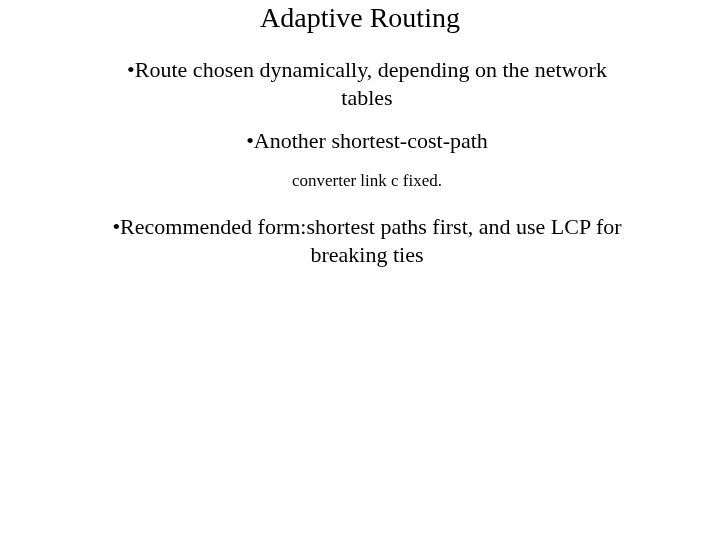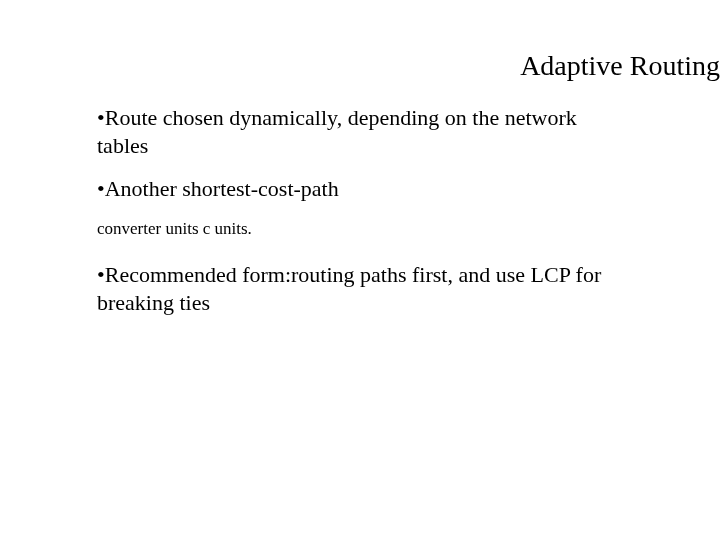--- a/index.html
+++ b/index.html
@@ -10,33 +10,33 @@
   .slide {
     position: relative;
     width: 720px;
     height: 540px;
     background: #ffffff;
     overflow: hidden;
     font-family: "Liberation Serif", "DejaVu Serif", serif;
     color: #000000;
   }
   .title-wrap {
-    margin-top: 48px;
-    text-align: right;
+    text-align: center;
   }
   .slide-title {
     display: inline-block;
     font-size: 28px;
     line-height: 36px;
     font-weight: 400;
     white-space: pre;
   }
   .body-text {
-    margin: 20px 0 0 97px;
+    margin: 20px 0 0 67px;
     width: 600px;
+    text-align: center;
   }
   .bullet {
     font-size: 22px;
     line-height: 28px;
     margin: 0 0 15px 0;
   }
   .bullet.sub {
     font-size: 17px;
     line-height: 22px;
     margin: 3px 0 21px 0;
@@ -60,25 +60,25 @@
     <div class="bullet">
       <span class="line">•Route chosen dynamically, depending on the network</span>
       <span class="line">tables</span>
     </div>
 
     <div class="bullet">
       <span class="line">•Another shortest-cost-path</span>
     </div>
 
     <div class="bullet sub">
-      <span class="line">converter units c units.</span>
+      <span class="line">converter link c fixed.</span>
     </div>
 
 
 
 
     <div class="bullet">
-      <span class="line">•Recommended form:routing paths first, and use LCP for</span>
+      <span class="line">•Recommended form:shortest paths first, and use LCP for</span>
       <span class="line">breaking ties</span>
     </div>
 
   </div>
 </div>
 
 </body></html>

